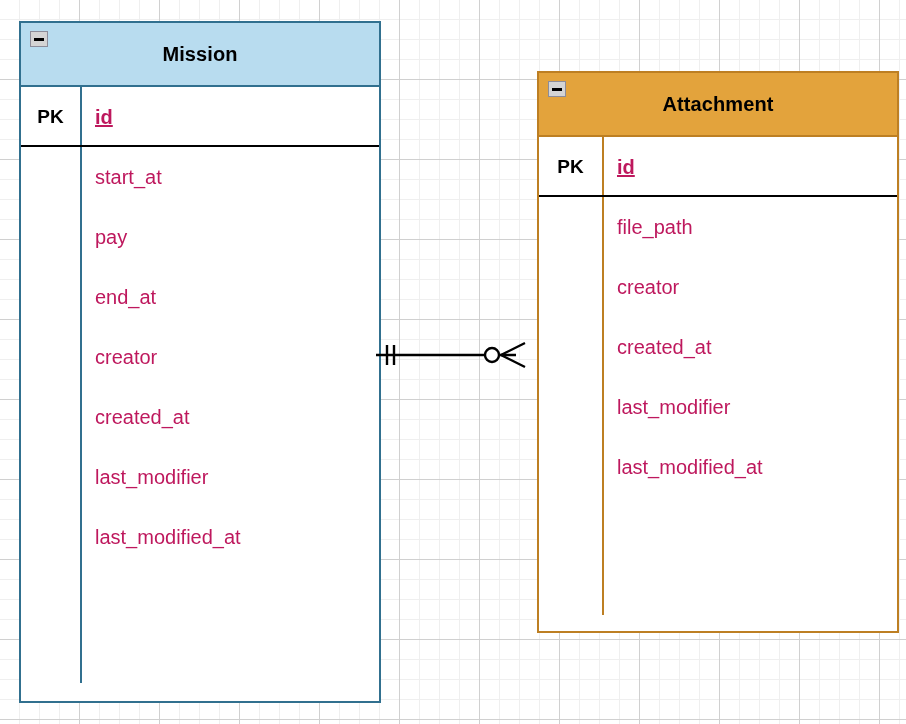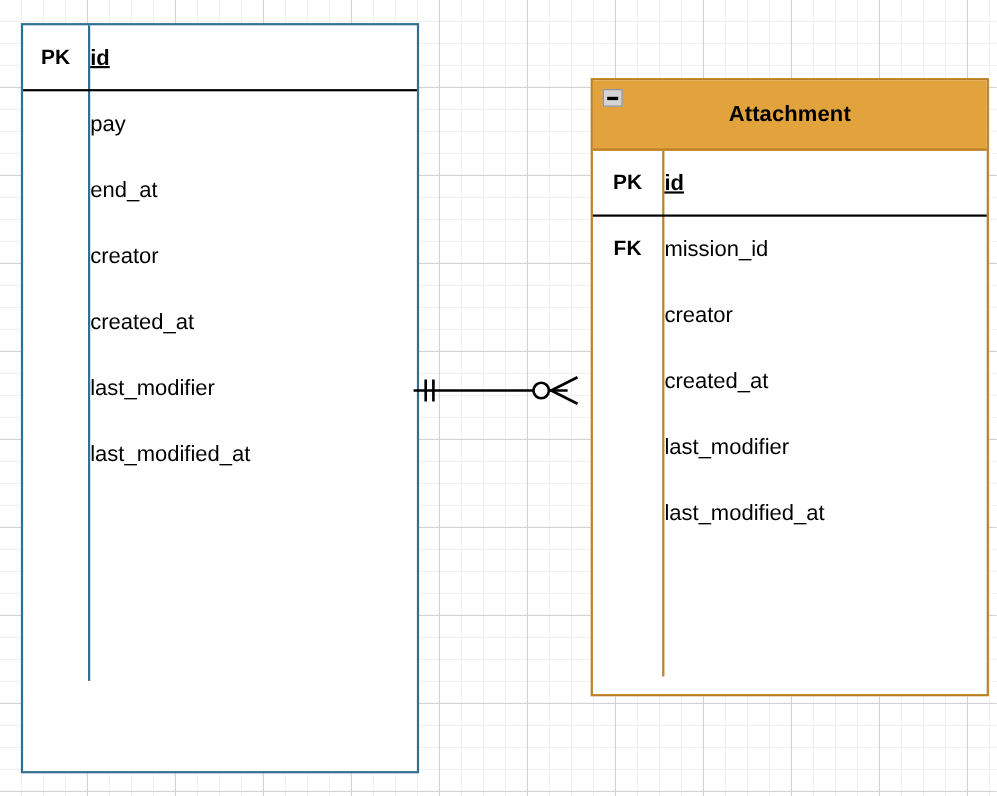--- a/index.html
+++ b/index.html
@@ -93,23 +93,23 @@
     align-items: center;
     justify-content: center;
     flex: 0 0 auto;
     font-size: 19px;
     font-weight: bold;
     color: #000000;
   }
   .row .namecol {
     box-sizing: border-box;
     flex: 1 1 auto;
-    padding-left: 2px;
+    padding-left: 15px;
     font-size: 20px;
-    color: #000000;
+    color: #be185d;
   }
   .row .namecol.pk {
     font-weight: bold;
     text-decoration: underline;
   }
   
   .pk-separator {
     position: absolute;
     left: 0;
     right: 0;
@@ -174,28 +174,38 @@
     overflow: visible;
   }
 </style>
 </head>
 <body>
 
 <div id="canvas"></div>
 
 <div class="entity" id="mission">
 
+  <div class="entity-header">
+    <span class="collapse-icon">
+      <span class="bar"></span>
+    </span>
+    <span class="entity-title">Mission</span>
+  </div>
 
   <div class="rows">
     <div class="col-divider"></div>
     <div class="pk-separator"></div>
 
     <div class="row key-row">
       <span class="keycol">PK</span>
       <span class="namecol pk">id</span>
+    </div>
+    <div class="row">
+      <span class="keycol"></span>
+      <span class="namecol">start_at</span>
     </div>
     <div class="row">
       <span class="keycol"></span>
       <span class="namecol">pay</span>
     </div>
     <div class="row">
       <span class="keycol"></span>
       <span class="namecol">end_at</span>
     </div>
     <div class="row">
@@ -228,22 +238,22 @@
 
   <div class="rows">
     <div class="col-divider"></div>
     <div class="pk-separator"></div>
 
     <div class="row key-row">
       <span class="keycol">PK</span>
       <span class="namecol pk">id</span>
     </div>
     <div class="row">
-      <span class="keycol">FK</span>
-      <span class="namecol">mission_id</span>
+      <span class="keycol"></span>
+      <span class="namecol">file_path</span>
     </div>
     <div class="row">
       <span class="keycol"></span>
       <span class="namecol">creator</span>
     </div>
     <div class="row">
       <span class="keycol"></span>
       <span class="namecol">created_at</span>
     </div>
     <div class="row">

